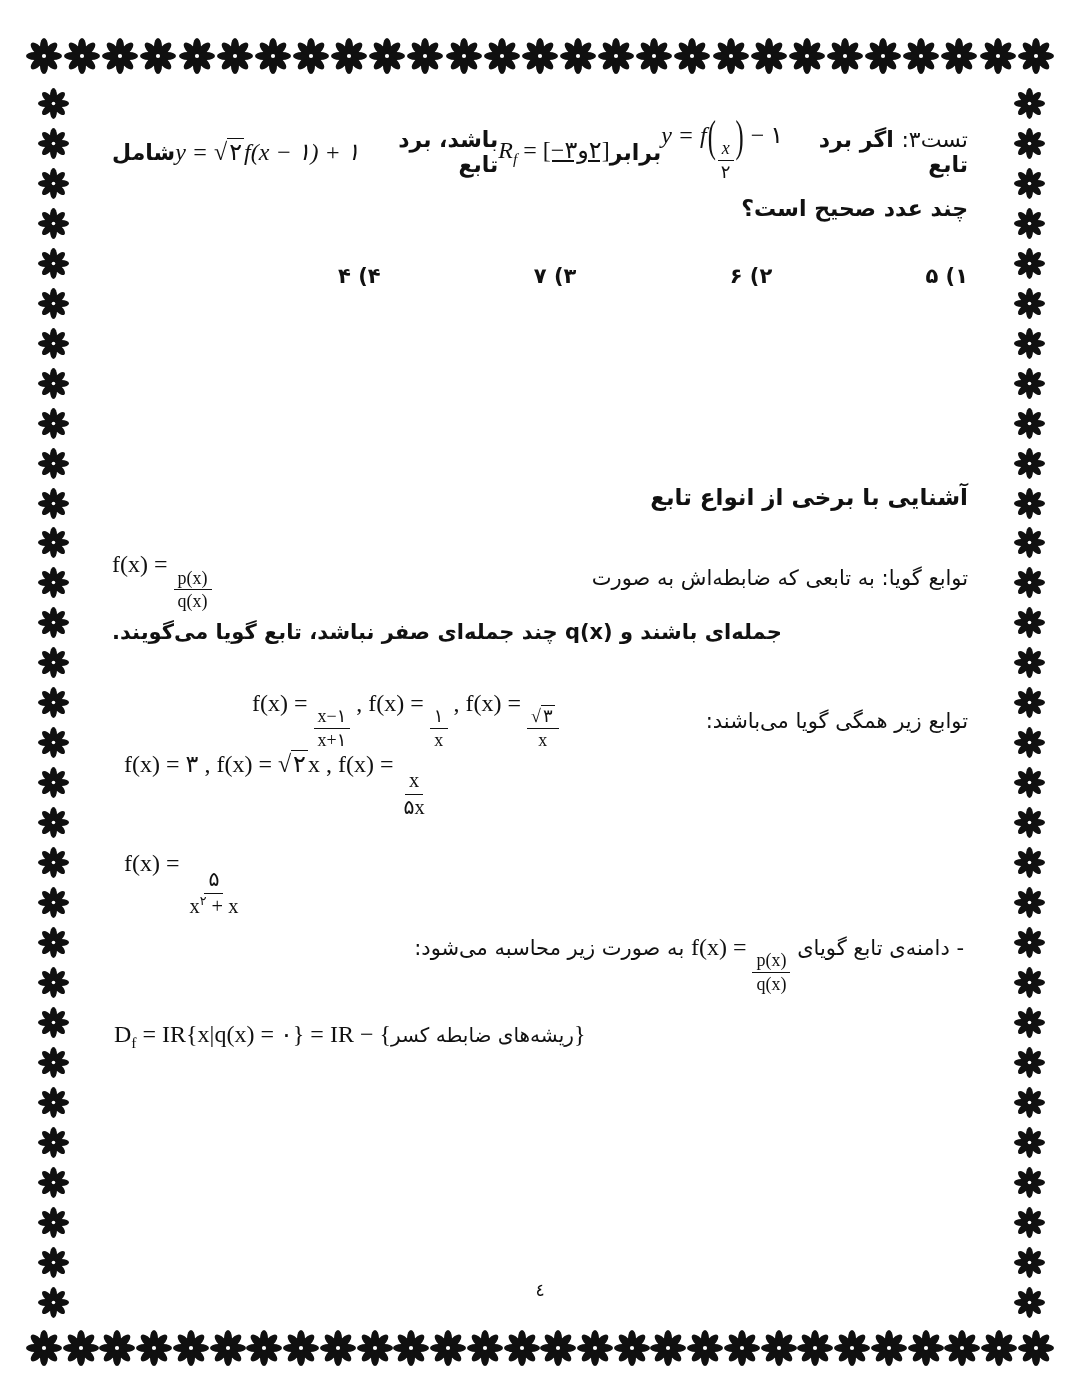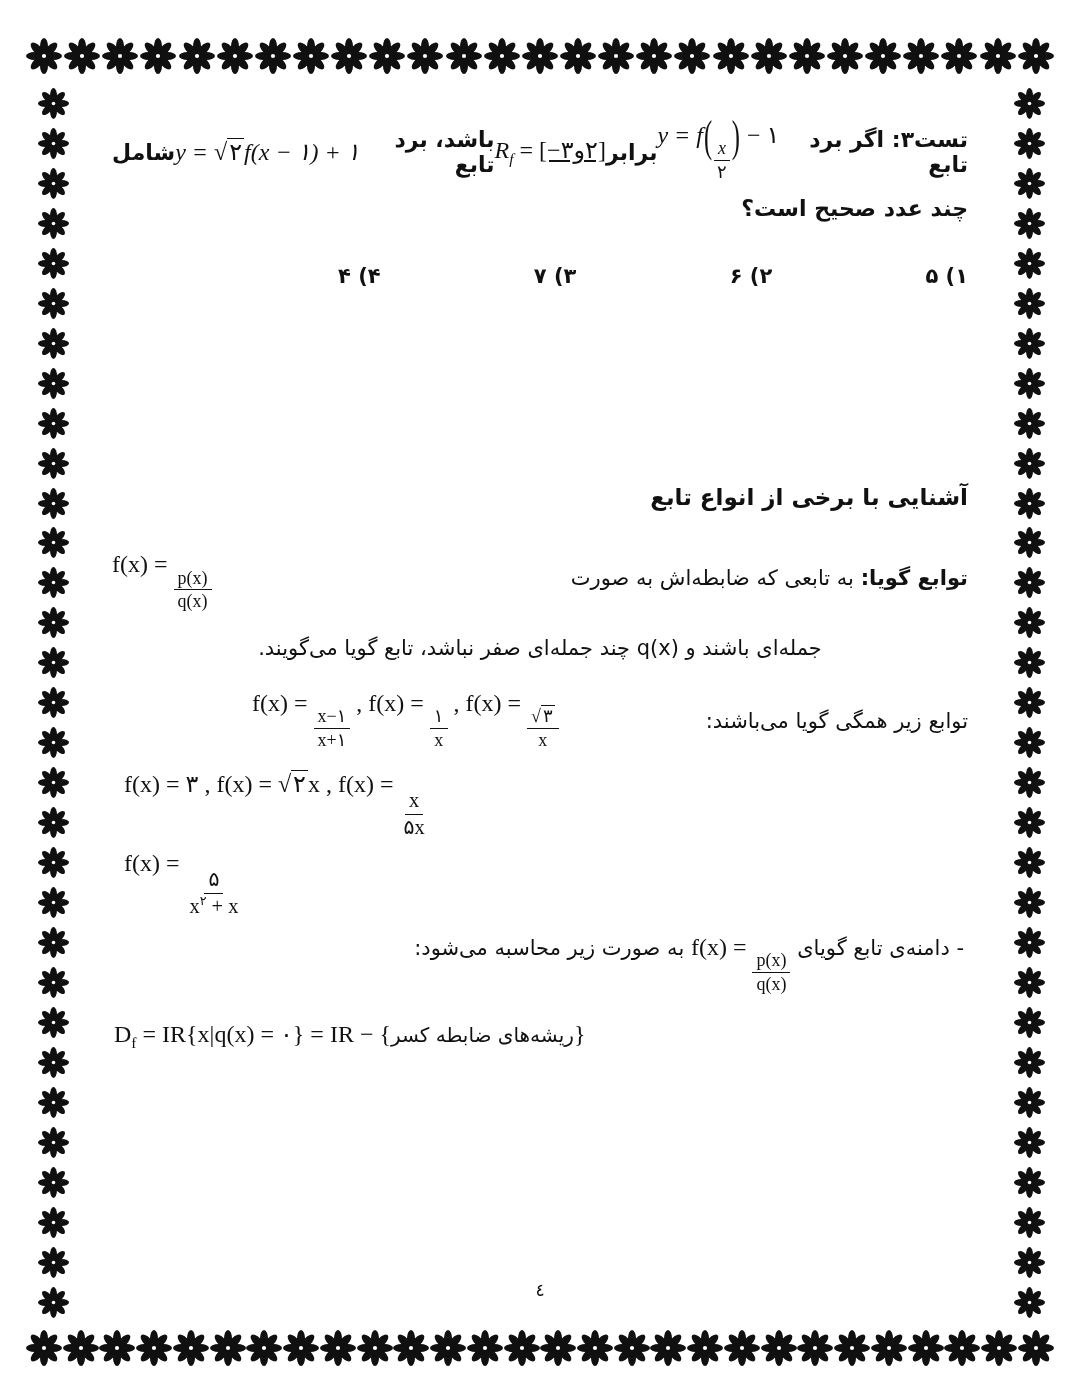--- a/index.html
+++ b/index.html
@@ -13,21 +13,21 @@
   .b-col{position:absolute;top:88px;bottom:80px;display:flex;flex-direction:column;
          justify-content:space-between;align-items:center;}
   .b-left{left:36px;width:34px;}
   .b-right{right:34px;width:34px;}
   .b-row svg.flower{width:36px;height:36px;}
   .b-col svg.flower{width:31px;height:31px;}
 
   
   .block{position:absolute;}
   .rtl{direction:rtl;}
-  .bold{font-weight:bold;}
+  .bold{font-weight:normal;}
 
   .math{font-family:"Liberation Serif","DejaVu Sans",serif;font-size:24px;direction:ltr;
         unicode-bidi:isolate;white-space:nowrap;font-weight:normal;}
   .mit{font-style:italic;}
   .ltro{direction:ltr;unicode-bidi:bidi-override;display:inline-block;text-decoration:underline;}
   .frac{display:inline-flex;flex-direction:column;align-items:center;vertical-align:-0.62em;
         font-size:0.75em;line-height:1.25;text-align:center;}
   .frac .fnum{border-bottom:1.5px solid #111;padding:0 4px;}
   .frac .fden{padding:0 4px;}
   .frac2{font-size:0.85em;vertical-align:-0.75em;}
@@ -40,26 +40,26 @@
 
   
   .q1{top:116px;left:112px;right:112px;display:flex;direction:rtl;justify-content:space-between;
       align-items:center;font-size:22px;font-weight:bold;height:72px;}
   .q2{top:196px;right:112px;font-size:22px;font-weight:bold;direction:rtl;}
   .opts{top:264px;left:338px;right:112px;display:flex;direction:rtl;justify-content:space-between;
         font-size:21px;font-weight:bold;}
   .heading{top:484px;right:112px;direction:rtl;font-size:23px;font-weight:bold;}
   .para{top:546px;left:112px;right:112px;direction:rtl;font-size:21px;line-height:1.6;}
   .para .l1{display:flex;direction:rtl;justify-content:space-between;align-items:center;height:66px;}
-  .para .l2{margin-top:20px;text-align:center;}
+  .para .l2{margin-top:4px;text-align:left;font-weight:bold;}
   .exrow{top:690px;left:112px;right:112px;display:flex;direction:ltr;justify-content:space-between;
          align-items:center;}
   .exrow .exgroup{margin-left:140px;}
   .exrow .exlabel{direction:rtl;font-size:21px;margin-left:44px;}
-  .row2{top:770px;left:124px;}
+  .row2{top:750px;left:124px;}
   .row3{top:850px;left:124px;}
   .domain{top:934px;right:116px;direction:rtl;font-size:21px;}
   .dfrow{top:1020px;left:114px;}
   .dfrow .fa-inline{font-family:"DejaVu Sans",sans-serif;font-size:20px;}
   .pagenum{top:1280px;left:0;right:0;text-align:center;font-size:17px;}
 </style>
 </head>
 <body>
 
 <div class="page">

